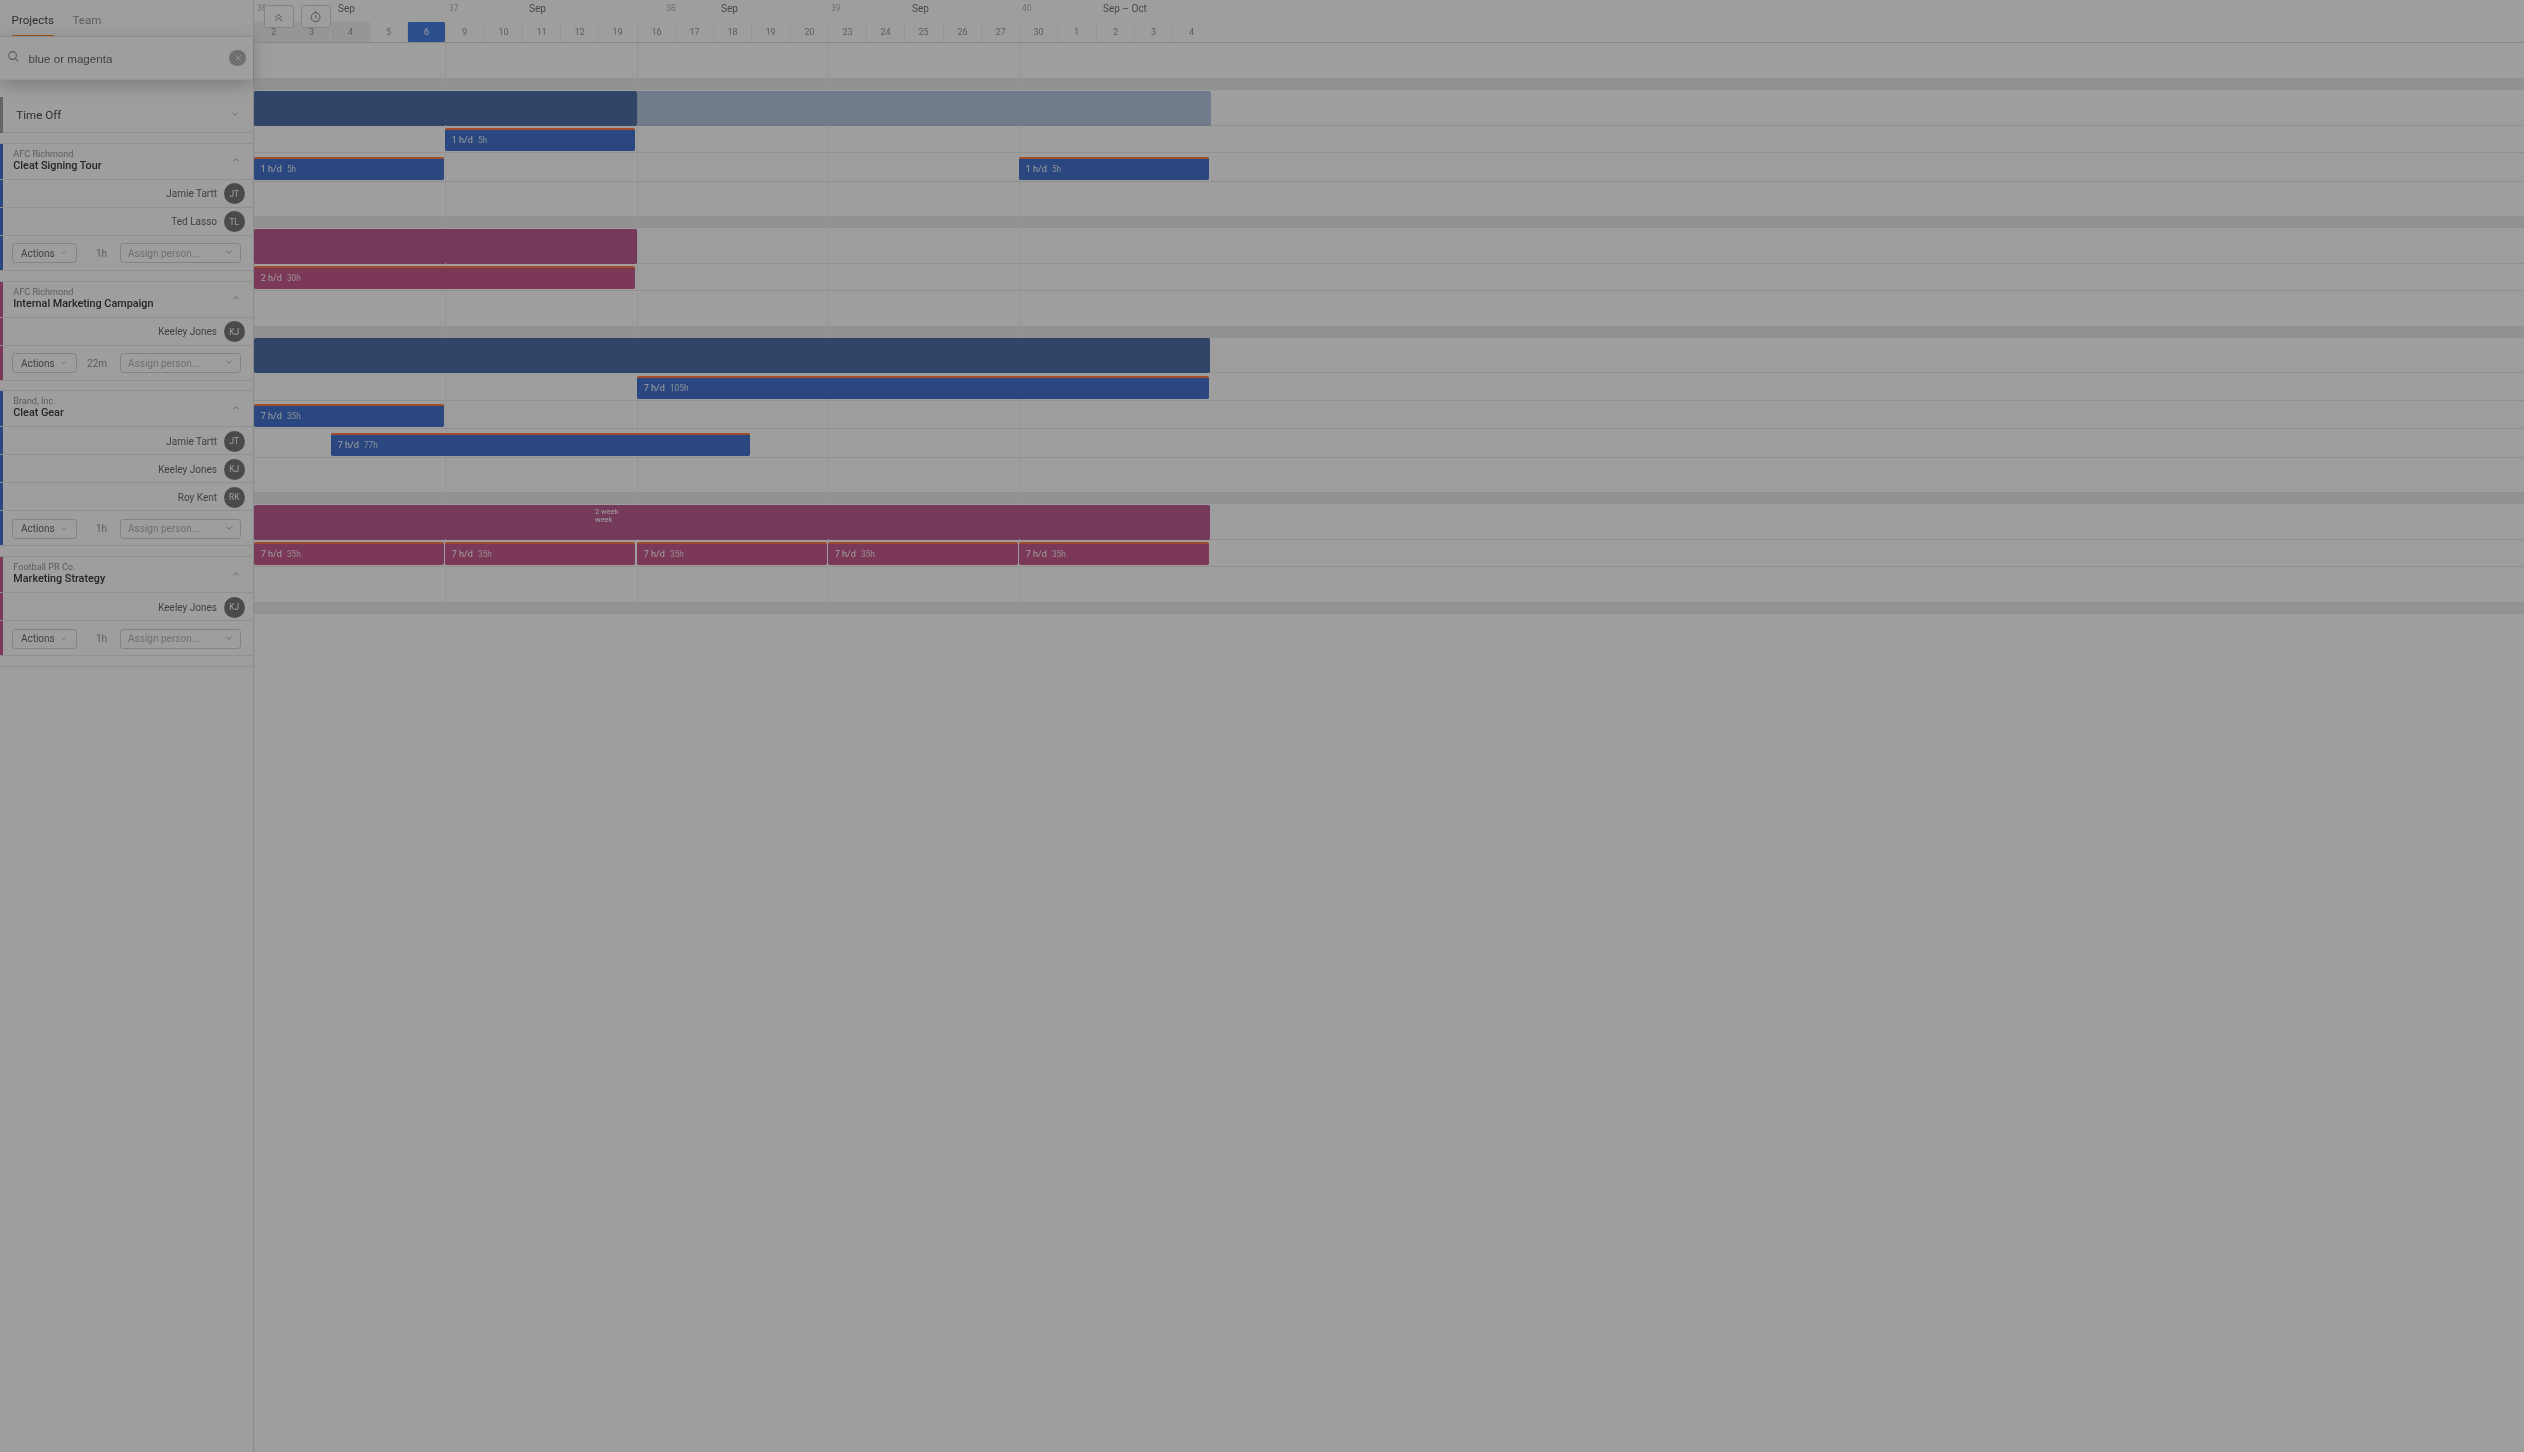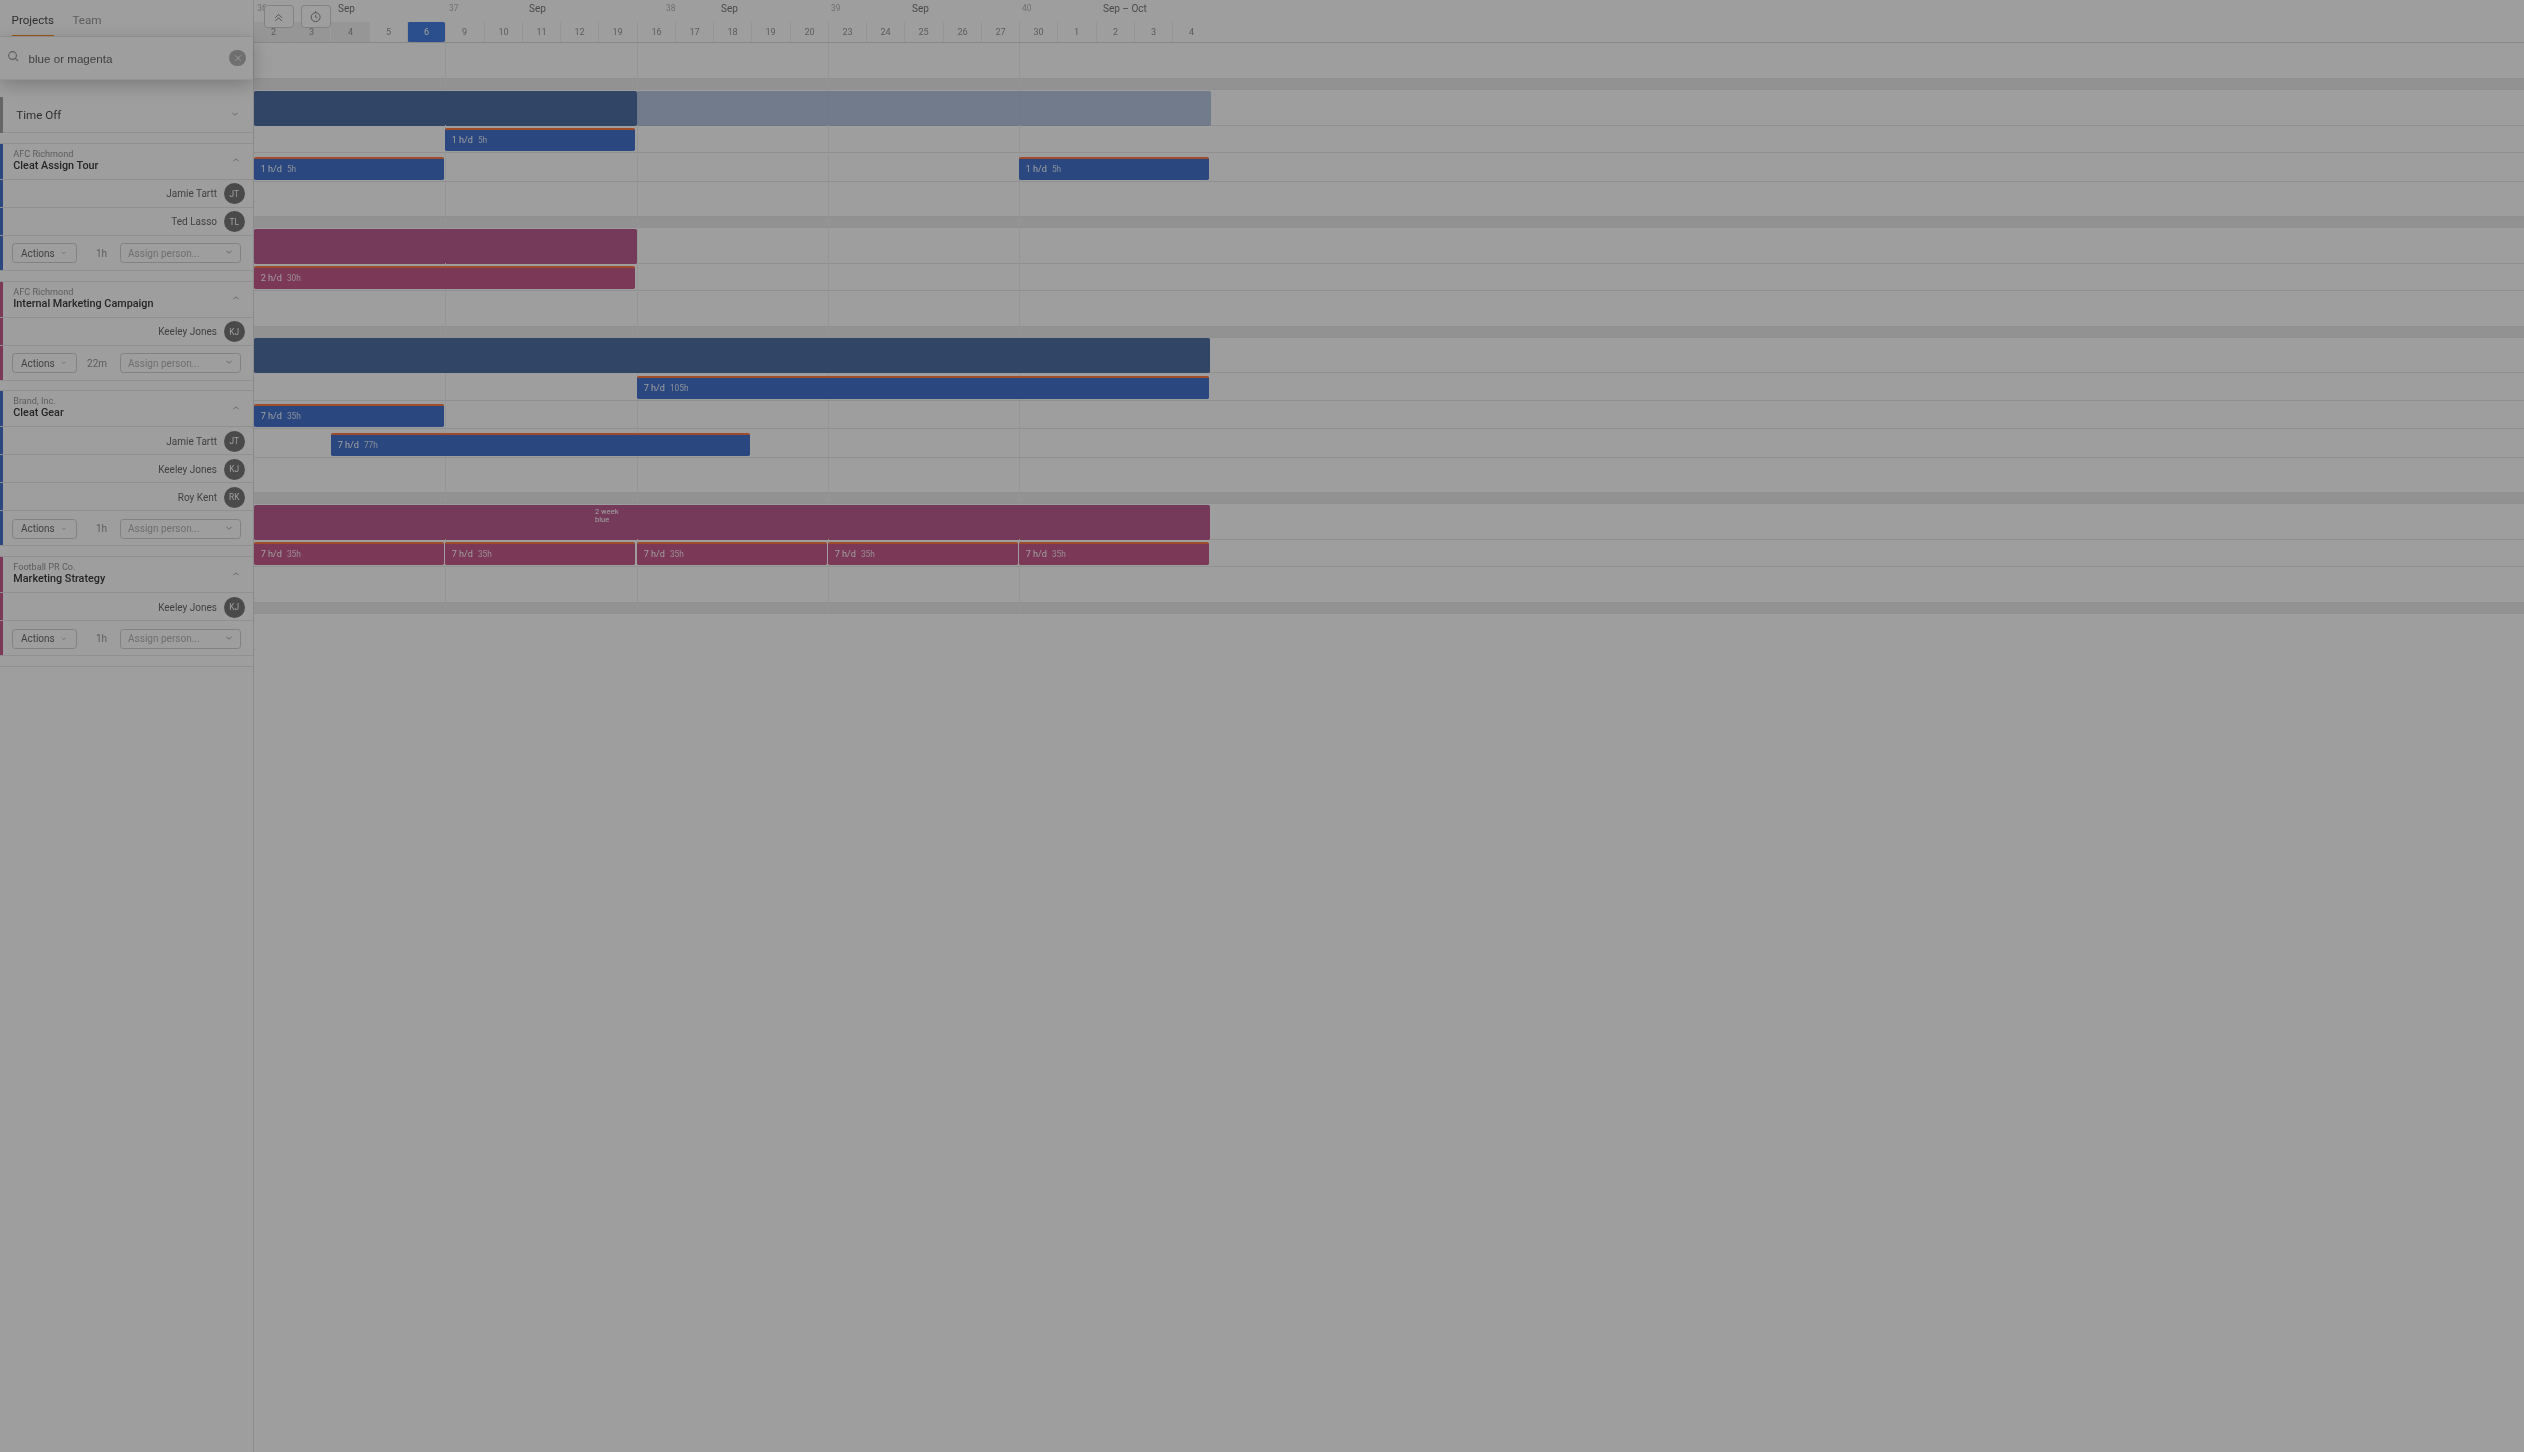--- a/index.html
+++ b/index.html
@@ -308,21 +308,21 @@
               <span class="chev"><svg viewBox="0 0 24 24">
                   <polyline points="6 9 12 15 18 9"></polyline>
                 </svg></span>
             </div>
           </div>
           <div class="side-row" style="height: 10.8px;"></div>
           <div class="side-row" style="height: 36px;">
             <div class="proj-stripe" style="background: rgb(46, 98, 201);"></div>
             <div class="proj-head">
               <div class="client">AFC Richmond</div>
-              <div class="name">Cleat Assign Tour</div>
+              <div class="name">Cleat Signing Tour</div>
               <span class="chev"><svg viewBox="0 0 24 24">
                   <polyline points="6 15 12 9 18 15"></polyline>
                 </svg></span>
             </div>
           </div>
           <div class="side-row" style="height: 28px;">
             <div class="proj-stripe" style="background: rgb(46, 98, 201);"></div>
             <div class="person-row">
               <span class="pname">Jamie Tartt</span>
               <span class="avatar">JT</span>
@@ -669,21 +669,21 @@
             <div class="grid-line" style="left: 765px;"></div>
           </div>
           <div class="tl-row" style="top: 461px; height: 36px;">
             <div class="grid-line" style="left: 191px;"></div>
             <div class="grid-line" style="left: 383px;"></div>
             <div class="grid-line" style="left: 574px;"></div>
             <div class="grid-line" style="left: 765px;"></div>
             <div class="proj-bar mag" style="left: 0px; width: 956px;">
               <div class="tag" style="left:341px;right:auto">
                 <div>2 week</div>
-                <div>blue</div>
+                <div>week</div>
               </div>
             </div>
           </div>
           <div class="tl-row" style="top: 496px; height: 28px;">
             <div class="grid-line" style="left: 191px;"></div>
             <div class="grid-line" style="left: 383px;"></div>
             <div class="grid-line" style="left: 574px;"></div>
             <div class="grid-line" style="left: 765px;"></div>
             <div class="alloc mag" style="left: 0px; width: 190px;">
               <span class="rate">7 h/d</span>

